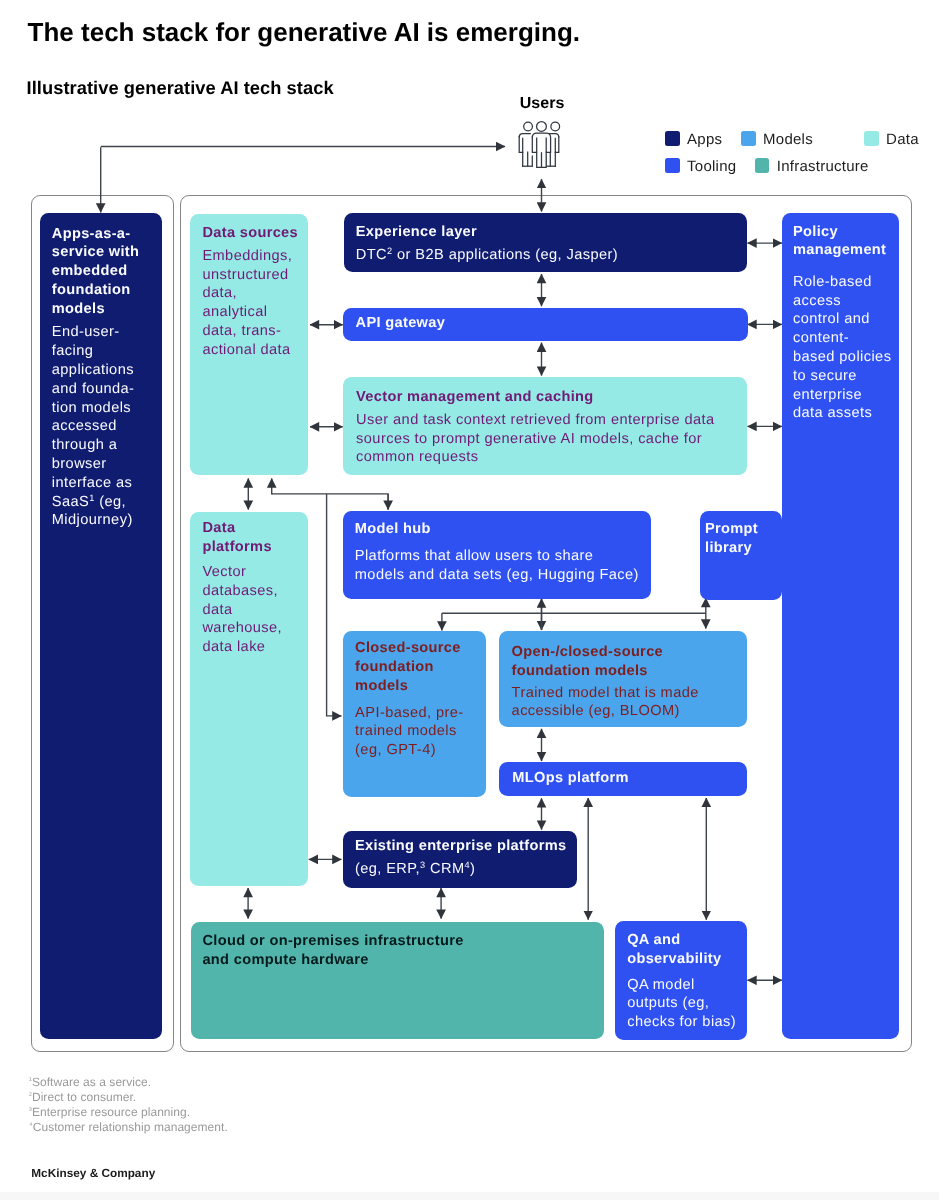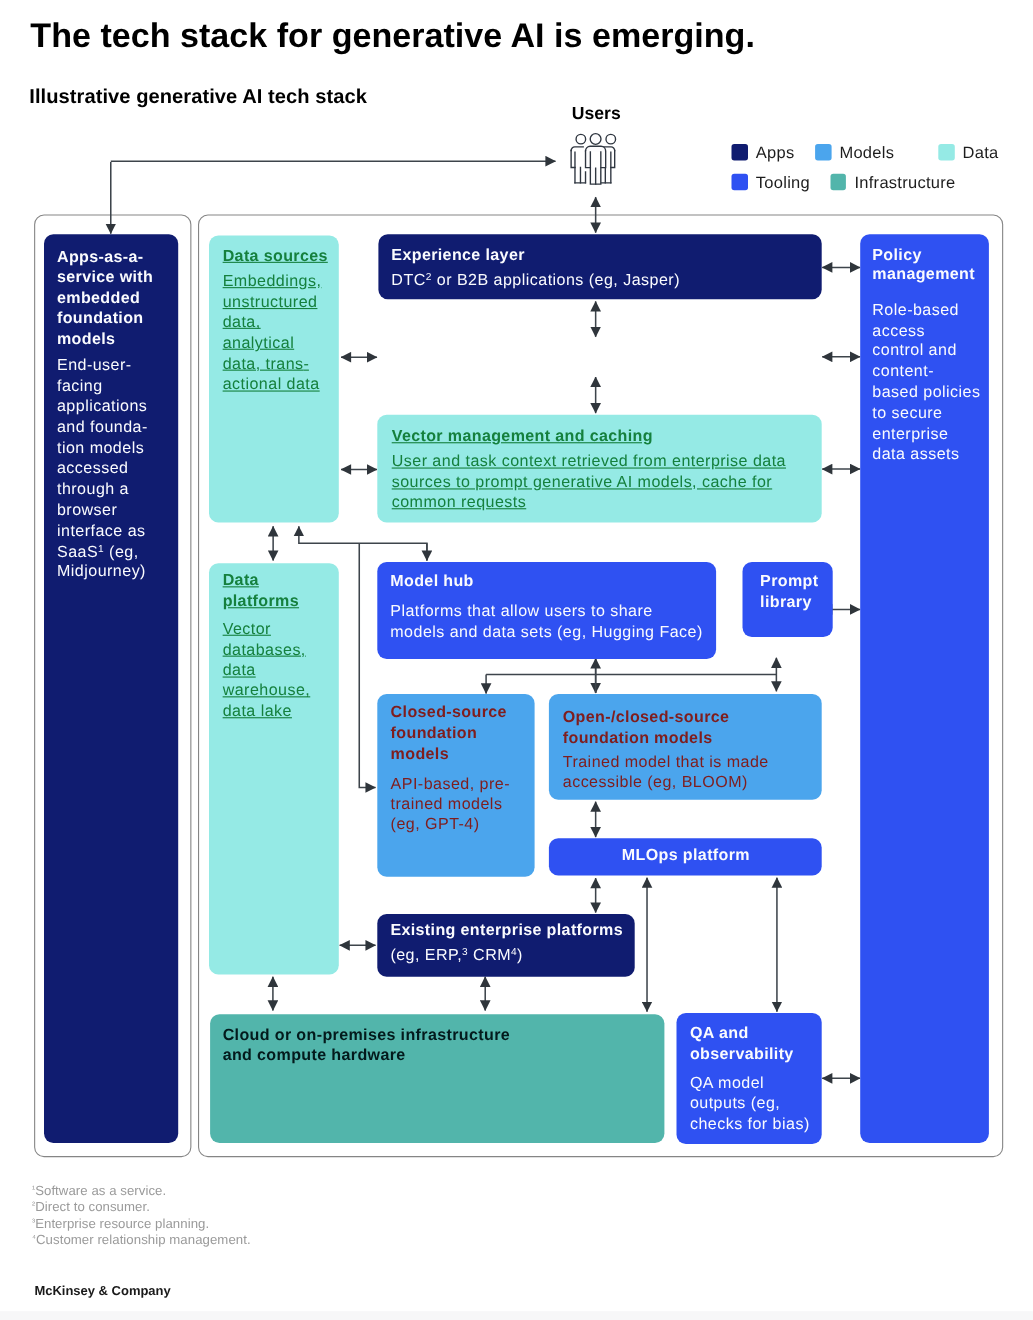--- a/index.html
+++ b/index.html
@@ -2,65 +2,65 @@
 <html><head>
 <meta charset="utf-8">
 <title>The tech stack for generative AI is emerging.</title>
 <style>
   html,body{margin:0;padding:0;}
   *{-webkit-font-smoothing:antialiased;-moz-osx-font-smoothing:grayscale;text-rendering:geometricPrecision;}
   body{width:939px;height:1200px;background:#ffffff;font-family:"Liberation Sans",sans-serif;-webkit-font-smoothing:antialiased;}
   #page{position:relative;width:939px;height:1200px;overflow:hidden;background:#fff;}
   .abs{position:absolute;}
   
-  #title{left:27.6px;top:22.7px;font-size:31px;line-height:19px;font-weight:bold;color:#000;letter-spacing:0px;}
+  #title{left:27.6px;top:22.7px;font-size:26px;line-height:19px;font-weight:bold;color:#000;letter-spacing:0px;}
   #subtitle{left:26.6px;top:79.6px;font-size:18.3px;line-height:15px;font-weight:bold;color:#000;letter-spacing:0.05px;}
   
   .outer{border:1px solid #858585;border-radius:9px;background:#fff;}
   
   .box{border-radius:8.5px;box-sizing:border-box;overflow:hidden;font-size:14.6px;line-height:18.8px;letter-spacing:0.42px;}
   .box .hd{font-weight:bold;letter-spacing:0.33px;}
   .box .bd{font-weight:normal;margin-top:4px;}
   .box .bd:first-child{margin-top:0;}
   #b-closed .bd{margin-top:7.8px;}
   #b-qa .bd{margin-top:7.3px;}
   #b-dataplat .bd{margin-top:6.2px;}
   #b-apps .bd{margin-top:5px;}
   #b-policy .bd{margin-top:12.6px;}
   #b-open .bd{margin-top:3px;}
   #b-hub .bd{margin-top:7.9px;}
   .box sup{font-size:9.2px;vertical-align:0.5em;line-height:0;}
   .apps{background:#101c70;color:#fafbfe;}
   .tooling{background:#2f51f2;color:#fafbfe;}
   .models{background:#4ba5ed;color:#7f1d1d;}
-  .data{background:#95eae5;color:#15803d;text-decoration:underline;}
+  .data{background:#95eae5;color:#701a75;}
   .infra{background:#52b5ab;color:#031a1c;}
   
   .lg-sw{width:14.7px;height:14.7px;border-radius:2.5px;}
   .lg-tx{font-size:15px;letter-spacing:0.25px;color:#1d1d1d;}
   
   #users-label{left:519.8px;top:97.3px;font-size:16px;line-height:13px;font-weight:bold;color:#000;letter-spacing:0px;}
   #users-icon{left:515px;top:116px;}
   
   #legend{left:665px;top:131.2px;}
   .lg-item{display:flex;align-items:flex-start;}
   
   #card-left{left:30.5px;top:195px;width:141px;height:854.8px;}
   #card-right{left:179.5px;top:195px;width:730px;height:854.8px;}
   #b-apps{left:40.3px;top:213px;width:122.2px;height:825.9px;padding:11.5px 11.5px 0 11.5px;}
   #b-datasrc{left:189.8px;top:213.8px;width:118.3px;height:261.5px;padding:10.3px 8px 0 12.6px;}
   #b-exp{left:343.9px;top:213px;width:402.7px;height:59.4px;padding:10.1px 12px 0 11.9px;}
   #b-api{left:343.4px;top:307.7px;width:404.4px;height:33.4px;padding:6.7px 12px 0 12.2px;}
   #b-ctx{left:343px;top:376.7px;width:404px;height:98.7px;padding:11.3px 12px 0 13.1px;}
   #b-dataplat{left:190.3px;top:512.2px;width:117.8px;height:373.7px;padding:7.1px 12.6px 0 12.1px;}
   #b-hub{left:343px;top:511.4px;width:308.2px;height:87.2px;padding:8.7px 7px 0 11.8px;}
-  #b-prompt{left:675px;top:511.4px;width:81.5px;height:68px;padding:9px 4px 0 16px;}
+  #b-prompt{left:700px;top:511.4px;width:81.5px;height:89px;padding:9px 4px 0 5px;}
   #b-closed{left:342.6px;top:631px;width:143.1px;height:166.4px;padding:8.4px 11.5px 0 12.5px;}
   #b-open{left:499.1px;top:631px;width:247.9px;height:95.7px;padding:12px 11.5px 0 12.5px;}
-  #b-mlops{left:499.3px;top:762.2px;width:247.5px;height:33.7px;padding:7.3px 12px 0 13px;text-align:center;}
+  #b-mlops{left:499.3px;top:762.2px;width:247.5px;height:33.7px;padding:7.3px 12px 0 13px;}
   #b-erp{left:342.6px;top:830.9px;width:234.2px;height:57.1px;padding:6.5px 8px 0 12.3px;}
   #b-cloud{left:191.1px;top:921.6px;width:412.7px;height:117.3px;padding:10.3px 130px 0 11.3px;}
   #b-qa{left:615.3px;top:920.5px;width:131.4px;height:119px;padding:10.3px 10px 0 11.9px;}
   #b-policy{left:782.2px;top:213.2px;width:116.8px;height:825.7px;padding:9.4px 4px 0 10.8px;}
   
   #notes{left:29.1px;top:1075.2px;font-size:12px;color:#9a9a9a;line-height:15.1px;letter-spacing:0.05px;}
   #notes sup{font-size:8.4px;vertical-align:0.32em;line-height:0;}
   #brand{left:31.3px;top:1167.3px;font-size:11.8px;line-height:13px;font-weight:600;color:#1a1a1a;letter-spacing:0px;}
   #rule{left:0;top:1192px;width:939px;height:8px;background:#f7f7f8;}
 </style>
@@ -104,21 +104,21 @@
 
   <div class="abs" id="legend">
       <div class="lg-item" style="position: absolute; left: 0px; top: 0px;">
         <span class="lg-sw" style="background: rgb(16, 28, 112);"></span>
         <span class="lg-tx" style="margin-left: 7.4px;">Apps</span>
       </div>
       <div class="lg-item" style="position: absolute; left: 76px; top: 0px;">
         <span class="lg-sw" style="background: rgb(75, 165, 237);"></span>
         <span class="lg-tx" style="margin-left: 7.4px;">Models</span>
       </div>
-      <div class="lg-item" style="position: absolute; left: 170px; top: 0px; padding-left: 18px;">
+      <div class="lg-item" style="position: absolute; left: 181px; top: 0px; padding-left: 18px;">
         <span class="lg-sw" style="background: rgb(149, 234, 229);"></span>
         <span class="lg-tx" style="margin-left: 7.4px;">Data</span>
       </div>
       <div class="lg-item" style="position: absolute; left: 0px; top: 27.2px;">
         <span class="lg-sw" style="background: rgb(47, 81, 242);"></span>
         <span class="lg-tx" style="margin-left: 7.4px;">Tooling</span>
       </div>
       <div class="lg-item" style="position: absolute; left: 89.7px; top: 27.2px;">
         <span class="lg-sw" style="background: rgb(82, 181, 171);"></span>
         <span class="lg-tx" style="margin-left: 7.4px;">Infrastructure</span>
@@ -178,20 +178,23 @@
   <div class="abs box data" id="b-datasrc">
     <div class="hd">Data sources</div>
     <div class="bd">Embeddings, unstructured data, analytical data, trans­actional data</div>
   </div>
 
   <div class="abs box apps" id="b-exp">
     <div class="hd">Experience layer</div>
     <div class="bd">DTC<sup>2</sup> or B2B applications (eg, Jasper)</div>
   </div>
 
+  <div class="abs box tooling" id="b-api">
+    <div class="hd">API gateway</div>
+  </div>
 
   <div class="abs box data" id="b-ctx">
     <div class="hd">Vector management and caching</div>
     <div class="bd">User and task context retrieved from enterprise data sources to prompt generative AI models, cache for common requests</div>
   </div>
 
   <div class="abs box tooling" id="b-hub">
     <div class="hd">Model hub</div>
     <div class="bd">Platforms that allow users to share models and data sets (eg, Hugging Face)</div>
   </div>

